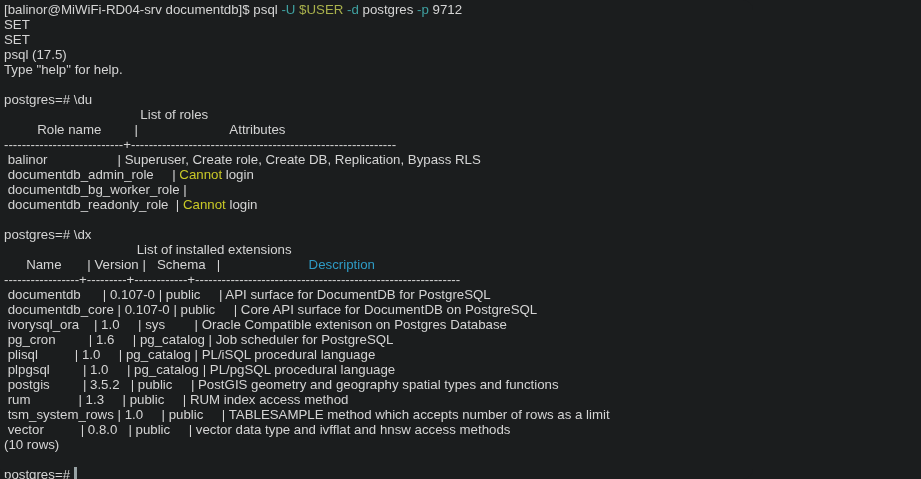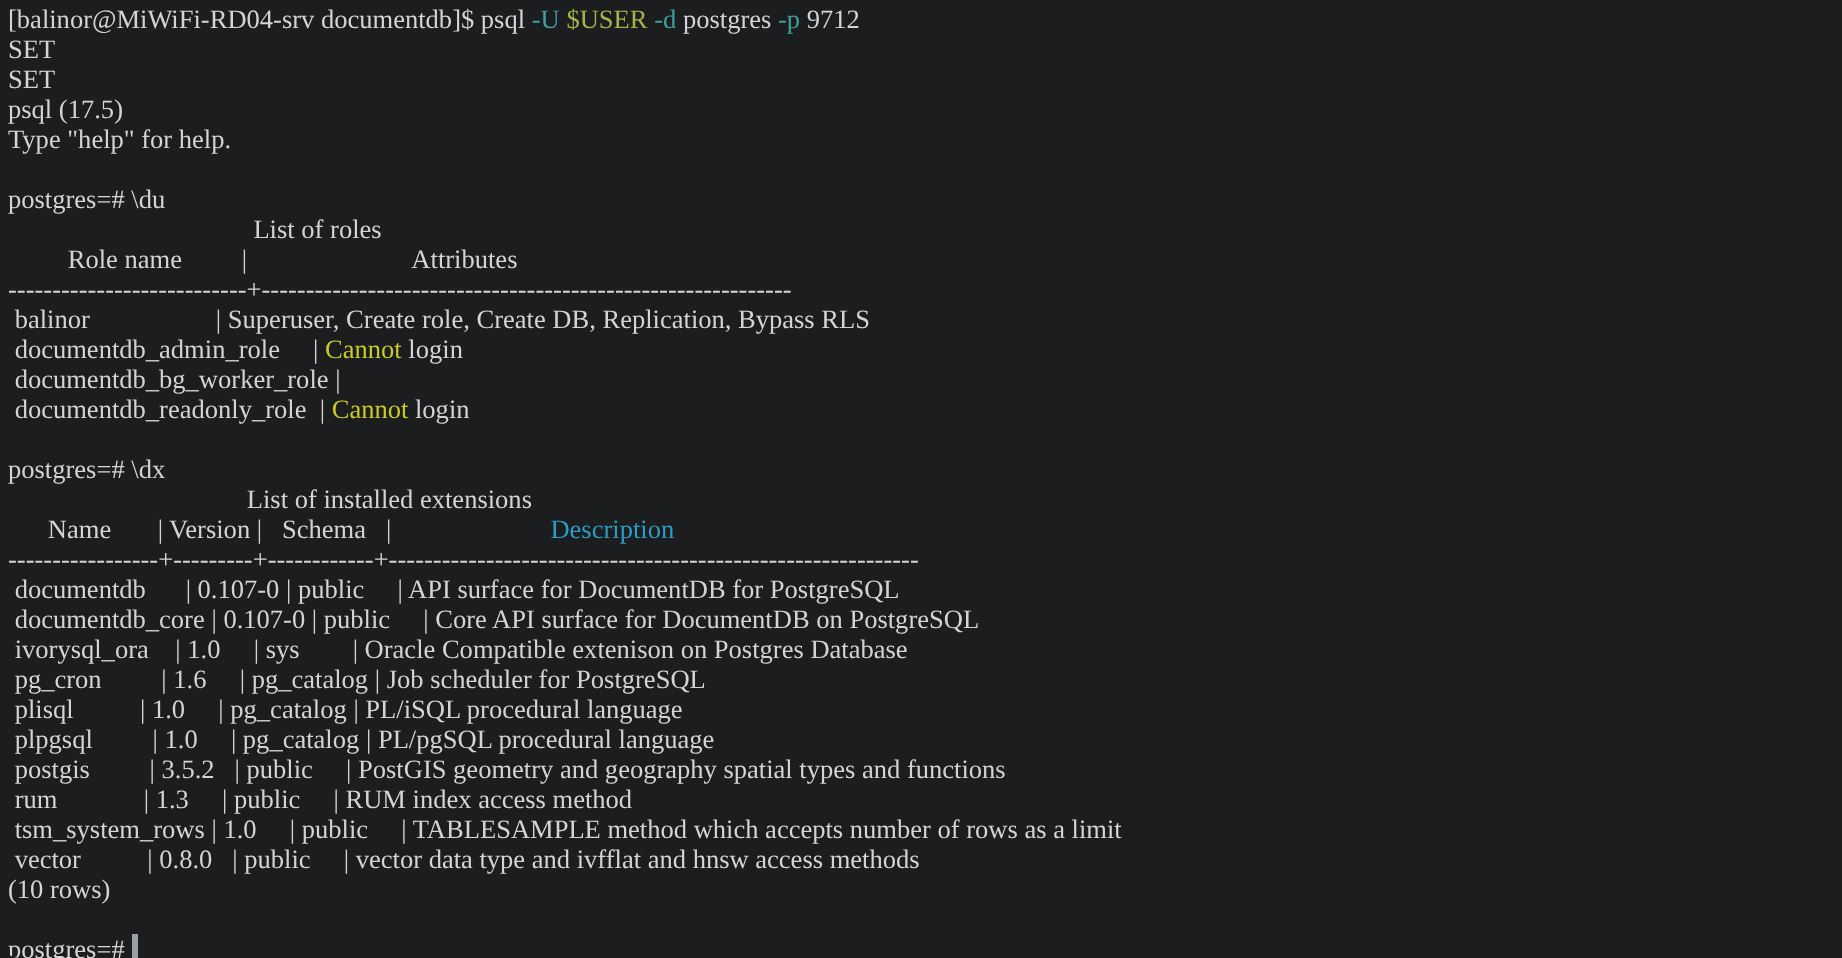--- a/index.html
+++ b/index.html
@@ -6,21 +6,21 @@
     --bg: #1b1d1e; --fg: #d4d4d4; --flag: #3fa0a0; --var: #a9b14c;
     --warn: #c9c927; --accent: #2e9bc5; --cursor: #97a1a3;
   }
   * { box-sizing: border-box; }
   html, body { margin: 0; padding: 0; background: var(--bg); }
   .terminal {
     position: relative;
     width: 753px; height: 479px;
     background: var(--bg);
     color: var(--fg);
-    font-family: Liberation Serif, serif;
+    font-family: Liberation Sans, sans-serif;
     font-size: 13.28px;
     line-height: 15px;
     white-space: pre;
     padding: 2px 0 0 4px;
     overflow: hidden;
     border-radius: 10px;
   }
   .line { height: 15px; }
   .c-flag   { color: var(--flag); }
   .c-var    { color: var(--var); }

